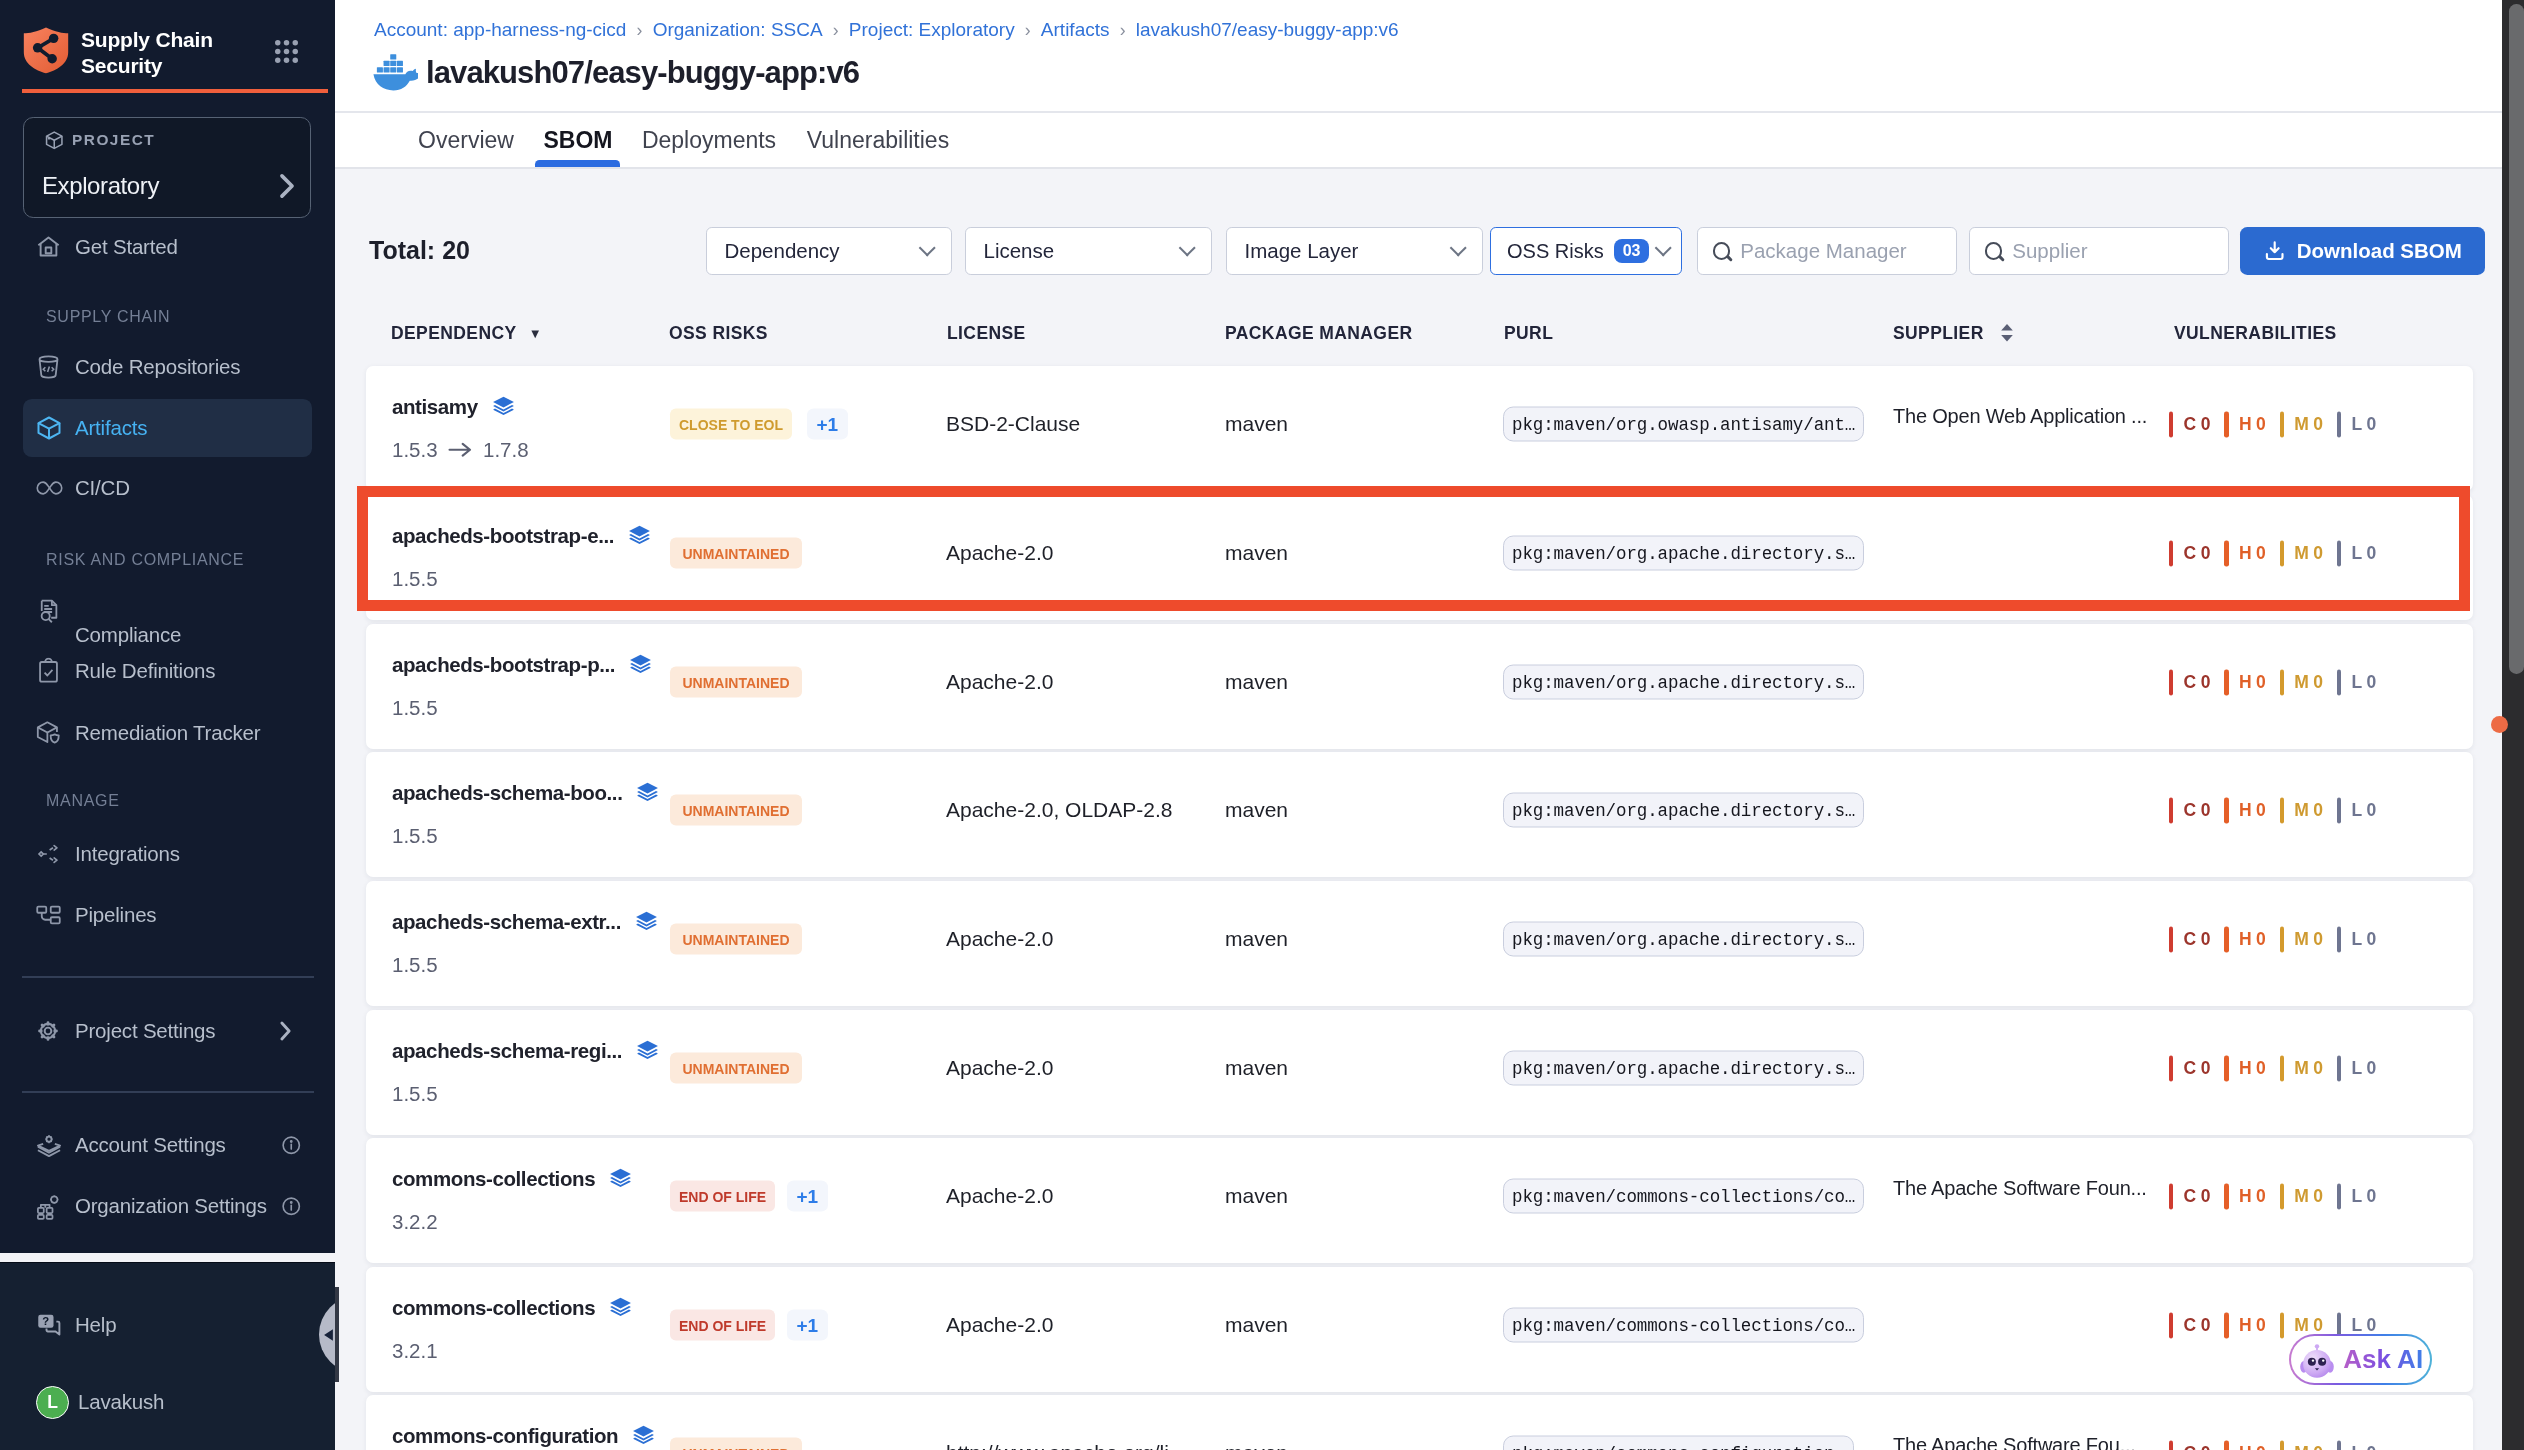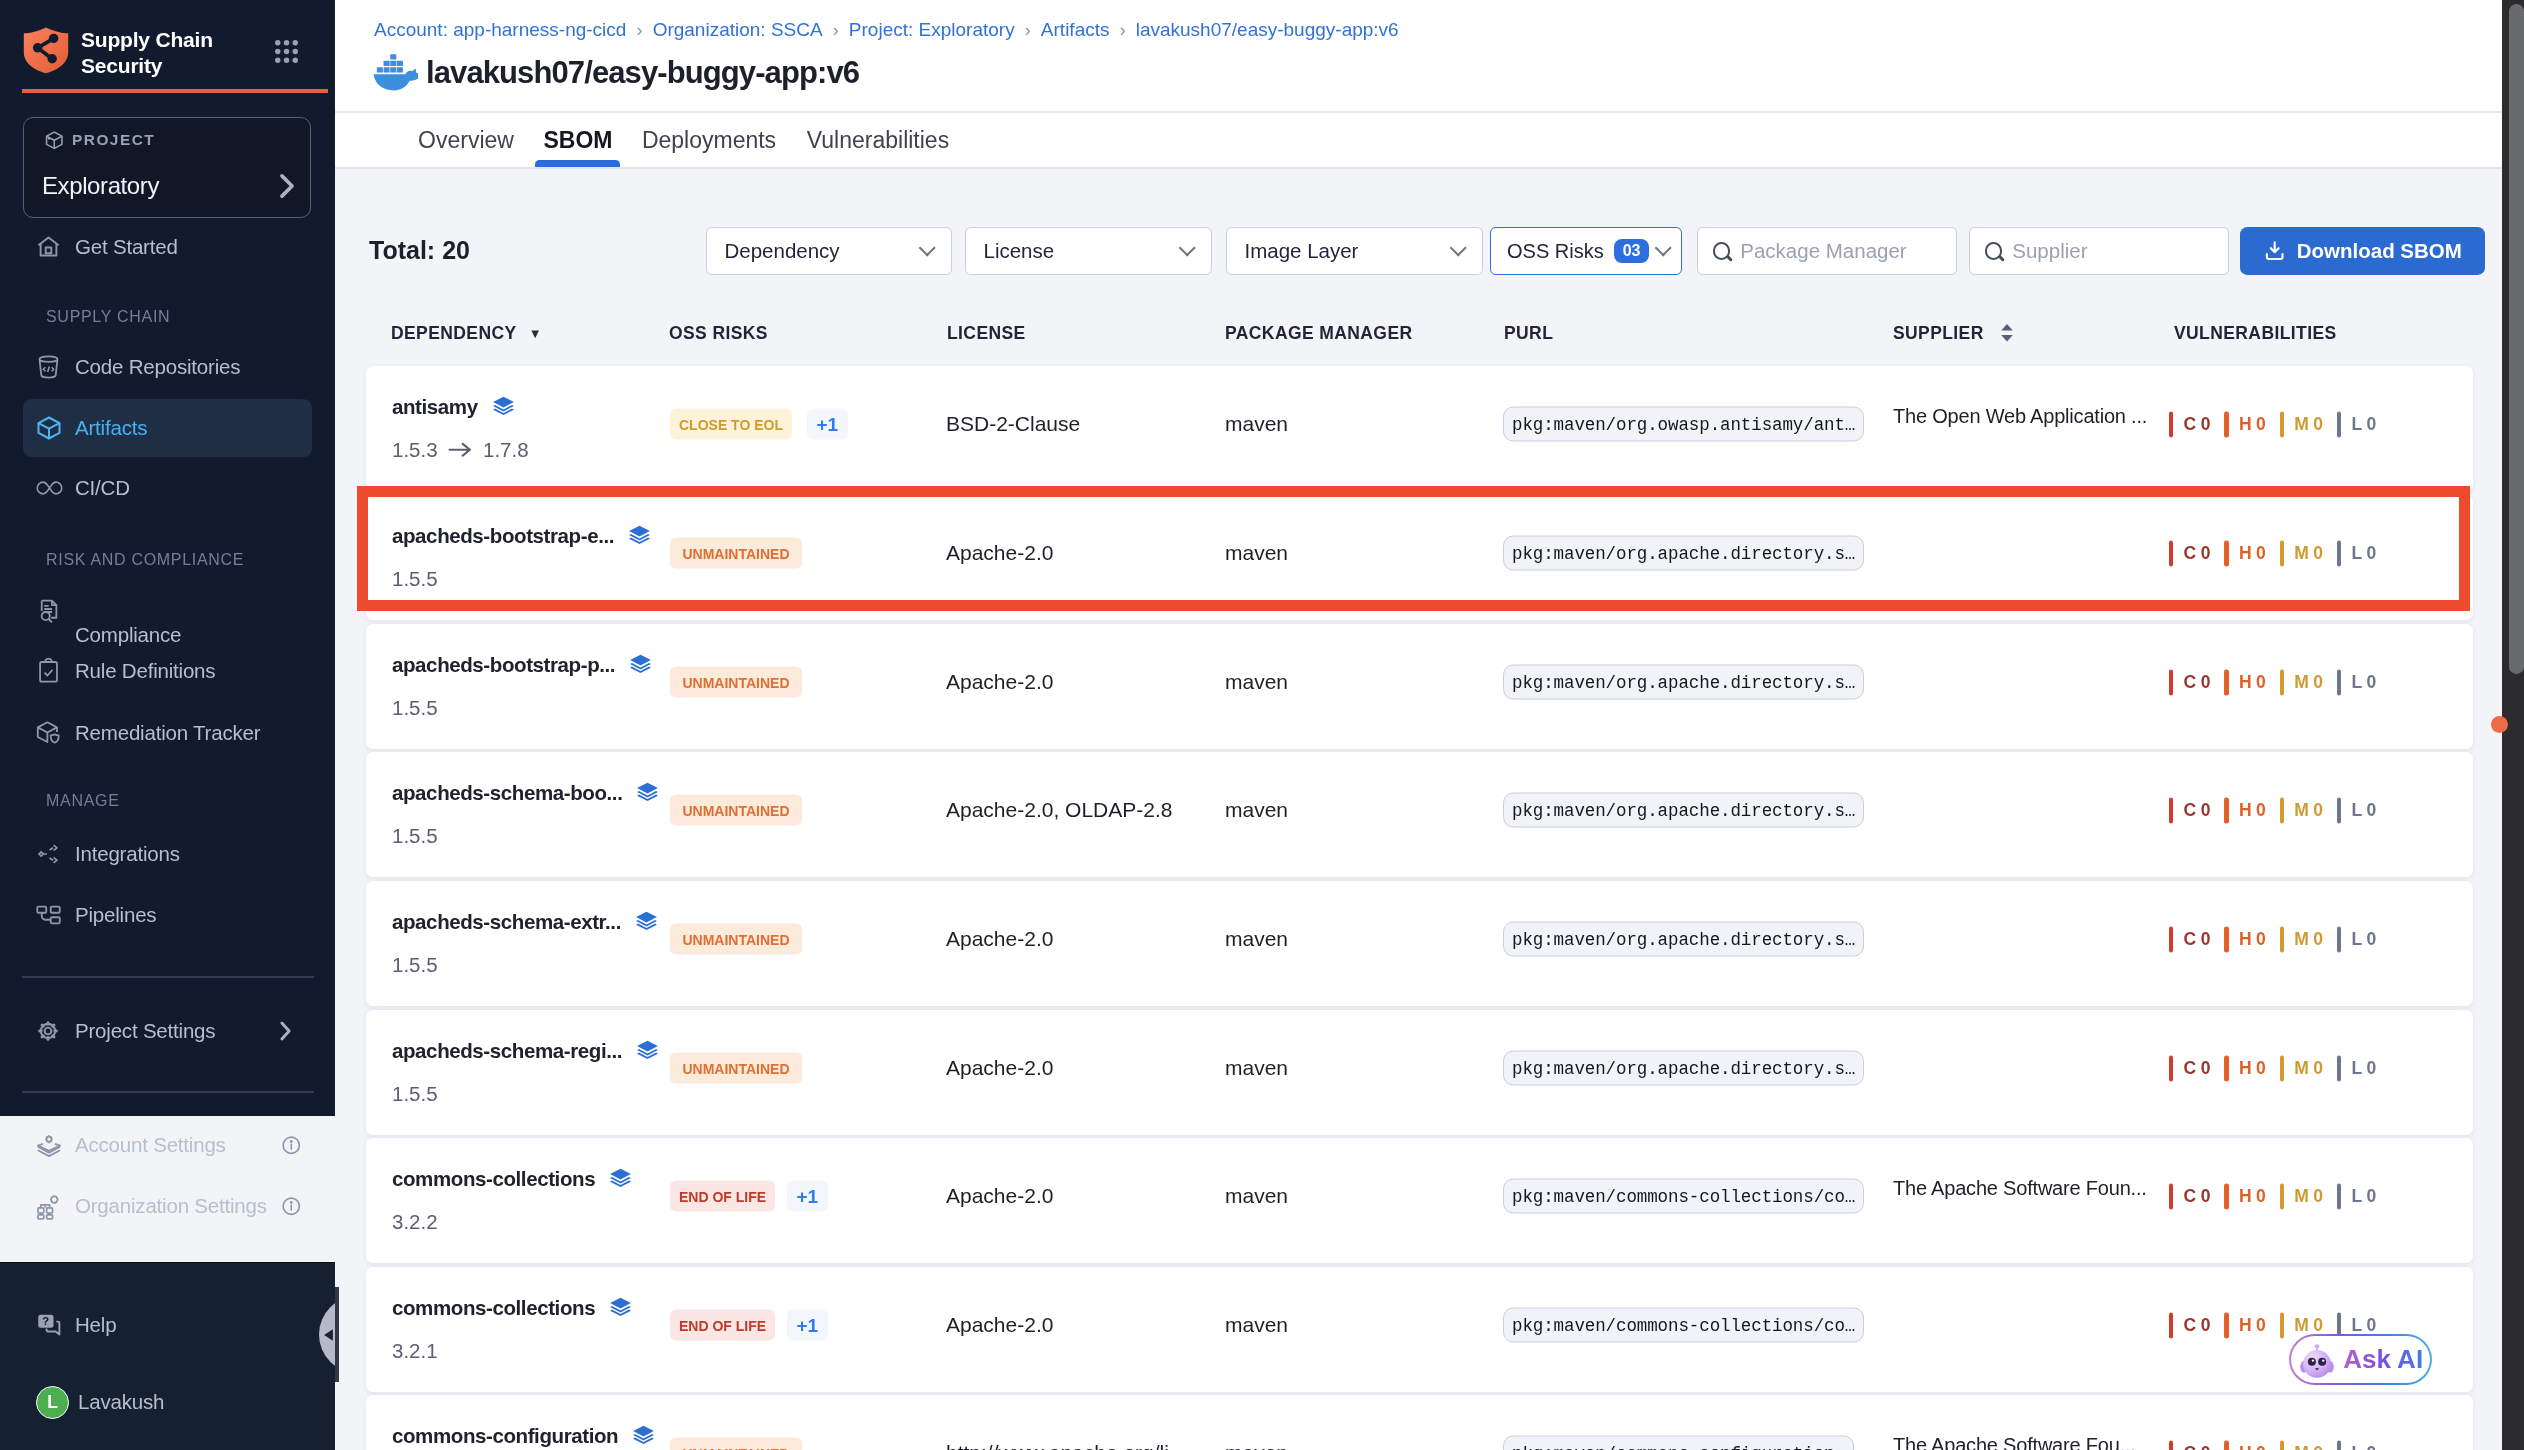--- a/index.html
+++ b/index.html
@@ -1,19 +1,19 @@
 <!DOCTYPE html>
 <html style="font-size:11.7px"><head>
 <meta charset="utf-8">
 <style>
 *{margin:0;padding:0;box-sizing:border-box;}
 html,body{width:2525px;height:1450px;overflow:hidden;font-family:"Liberation Sans",sans-serif;background:#f3f4f8;}
 .abs{position:absolute;}
 
-#sidebar{position:absolute;left:0;top:0;width:335px;height:1116px;background:#121b2e;z-index:5;}
+#sidebar{position:absolute;left:0;top:0;width:335px;height:1253px;background:#121b2e;z-index:5;}
 #sbfooter{position:absolute;left:0;top:1262px;width:335px;height:188px;background:#152031;border-top:1.5px solid #060c18;}
 .navtext{position:absolute;left:75px;font-size:20.5px;letter-spacing:-0.2px;color:#b7bfcc;white-space:nowrap;transform:translateY(-50%);}
 .navlabel{position:absolute;left:46px;font-size:16px;letter-spacing:0.7px;color:#747f95;white-space:nowrap;transform:translateY(-50%);}
 .navicon{position:absolute;left:35px;transform:translateY(-50%);}
 #selrect{position:absolute;left:23px;top:399px;width:289px;height:58px;background:#202e45;border-radius:8.8px;}
 .sbdivider{position:absolute;left:22px;width:292px;height:1.5px;background:#323e56;}
 
 #main{position:absolute;left:335px;top:0;width:2190px;height:1450px;background:#f3f4f8;}
 #header{position:absolute;left:0;top:0;width:2190px;height:169px;background:#fff;}
 #hline1{position:absolute;left:0;top:111px;width:2190px;height:1.5px;background:#e4e6ec;}

